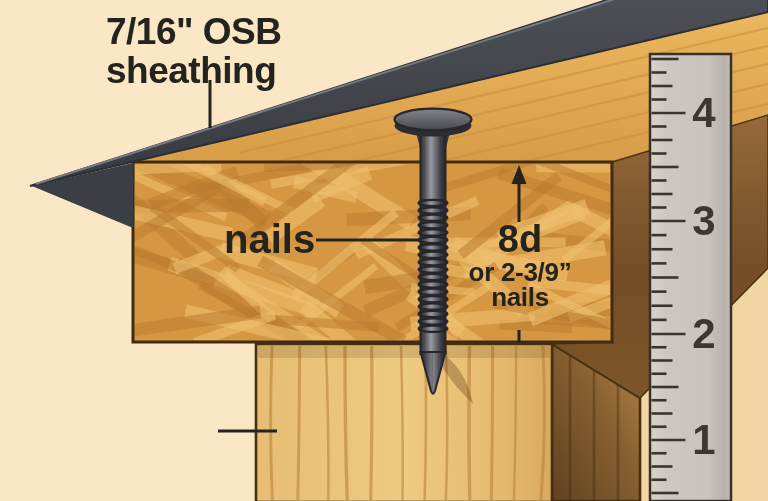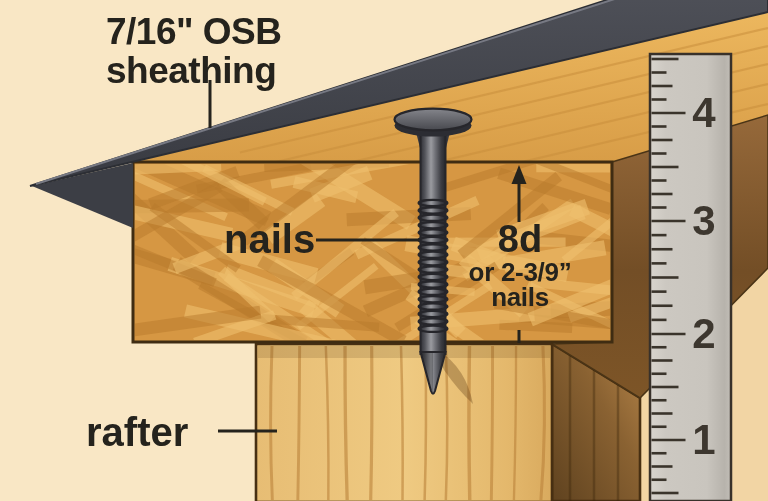--- a/index.html
+++ b/index.html
@@ -291,19 +291,18 @@
       <text class="ruler-num" x="704" y="348" text-anchor="middle">2</text>
       <text class="ruler-num" x="704" y="454" text-anchor="middle">1</text>
     </g>
   </svg>
 
   <div class="lbl lbl-sheathing">
     <div>7/16" OSB</div>
     <div>sheathing</div>
   </div>
   <div class="lbl lbl-nail">nails</div>
-  <div class="lbl lbl-rafter">rafter</div>
   <div class="lbl dim-block">
     <div class="dim-size">8d</div>
     <div class="dim-line">or 2-3/9”</div>
     <div class="dim-line">nails</div>
   </div>
 </div>
 
 </body></html>

